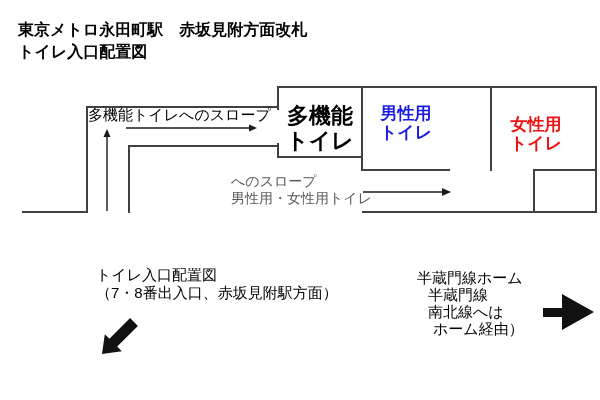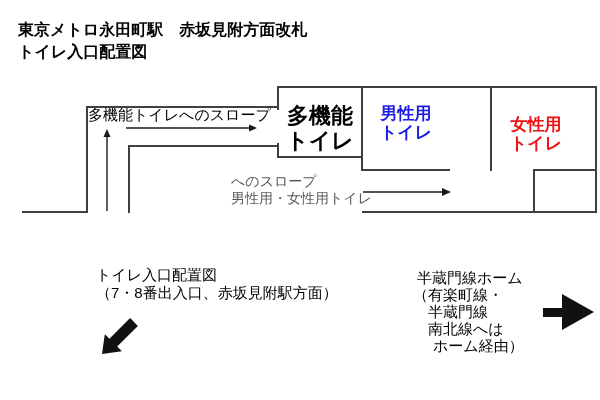--- a/index.html
+++ b/index.html
@@ -95,19 +95,18 @@
     <div>男性用・女性用トイレ</div>
   </div>
 
   <div class="lbl lbl-gate">
     <div>トイレ入口配置図</div>
     <div>（7・8番出入口、赤坂見附駅方面）</div>
   </div>
 
   <div class="lbl lbl-platform">
     <div class="ind1">半蔵門線ホーム</div>
-    <div>（有楽町線・</div>
     <div class="ind2">半蔵門線</div>
     <div class="ind2">南北線へは</div>
     <div class="ind3">ホーム経由）</div>
   </div>
 
 </div>
 
 </body></html>

